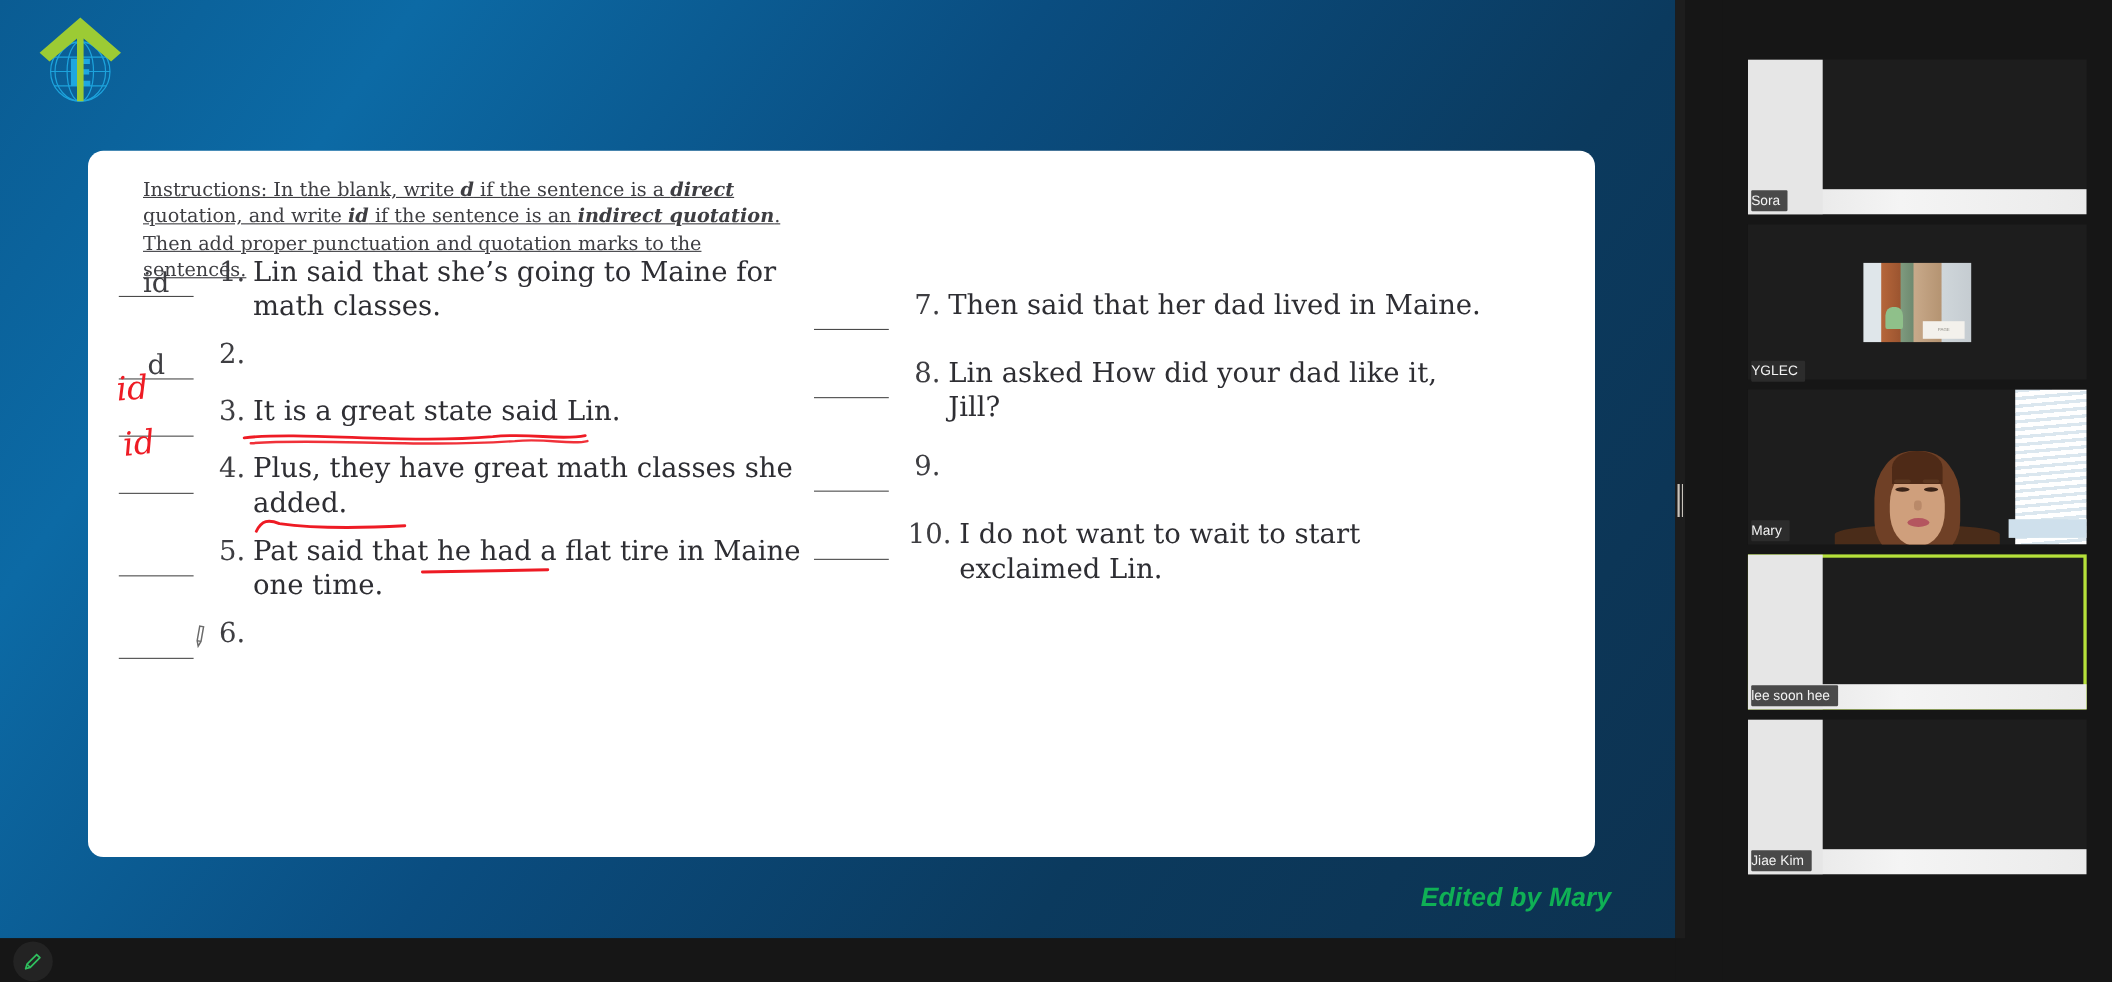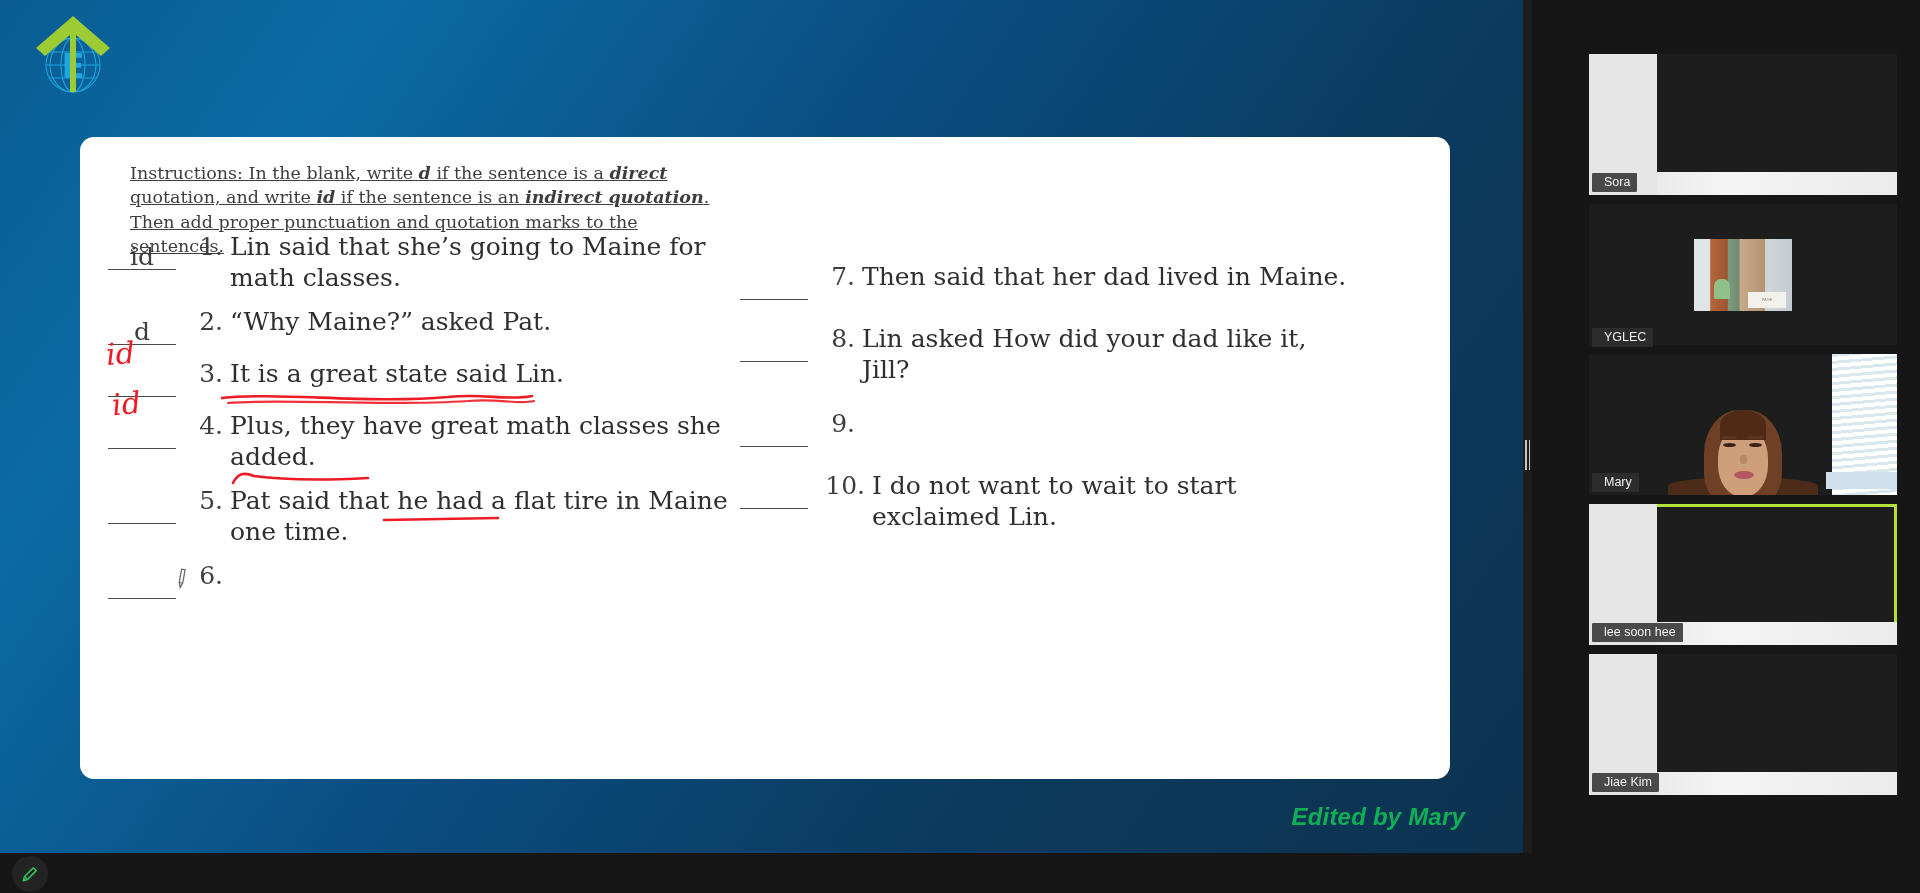--- a/index.html
+++ b/index.html
@@ -199,21 +199,21 @@
     background: #1d1d1d;
   }
   .tile .name {
     position: absolute;
     left: 3px;
     bottom: 3px;
     background: rgba(47,47,47,0.86);
     color: #f2f2f2;
     font-family: "Liberation Sans", sans-serif;
     font-size: 12.5px;
-    padding: 2px 7px 3px 12px;
+    padding: 2px 7px 3px 0;
     border-radius: 1px;
     white-space: nowrap;
     z-index: 4;
   }
   .tile.active .video {
     outline: 3px solid #b5e03a;
     outline-offset: -3px;
   }
 
   
@@ -391,21 +391,20 @@
 
         <div class="item">
           <div class="blank">id</div>
           <div class="item-num">1.</div>
           <div class="item-text">Lin said that she’s going to Maine for math classes.</div>
         </div>
 
         <div class="item">
           <div class="blank">d</div>
           <div class="item-num">2.</div>
-          <div class="item-text">“Why Maine?” asked Pat.</div>
         </div>
 
         <div class="item">
           <div class="blank">
             <span class="hand-red" style="left:-2px; top:-16px; font-size:30px; font-style:italic; transform:rotate(-4deg);">id</span>
           </div>
           <div class="item-num">3.</div>
           <div class="item-text">It is a great state said Lin.</div>
           <svg class="red-underline" style="left:110px; top:30px;" width="320" height="22">
             <path d="M4 9 C 60 3, 150 15, 230 8 C 265 4, 290 12, 314 7" stroke="#ee1b24" stroke-width="2.6" fill="none" stroke-linecap="round"></path>

